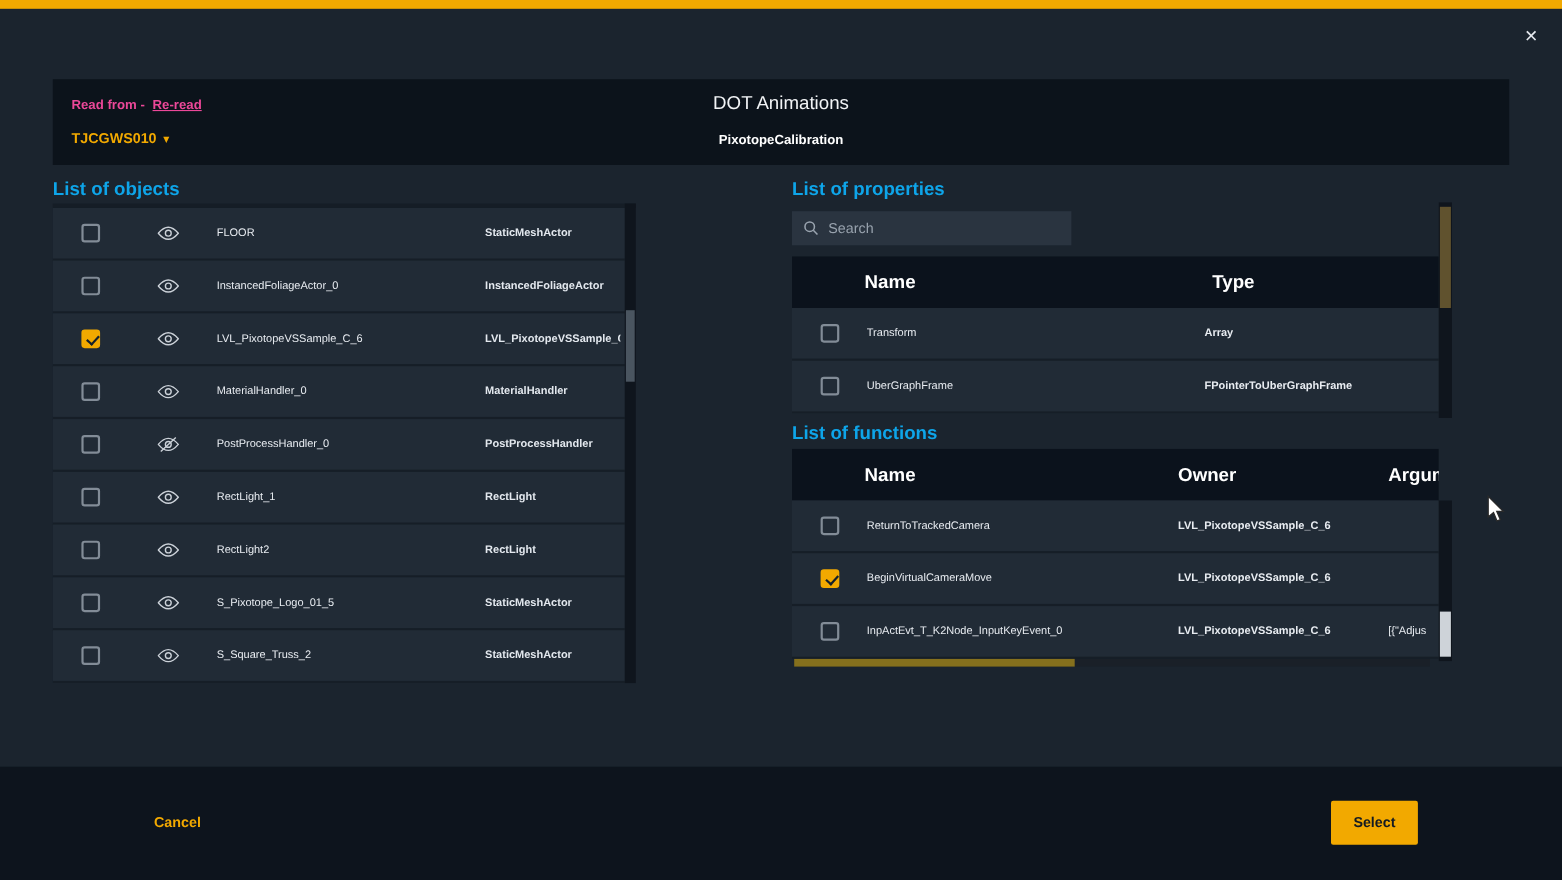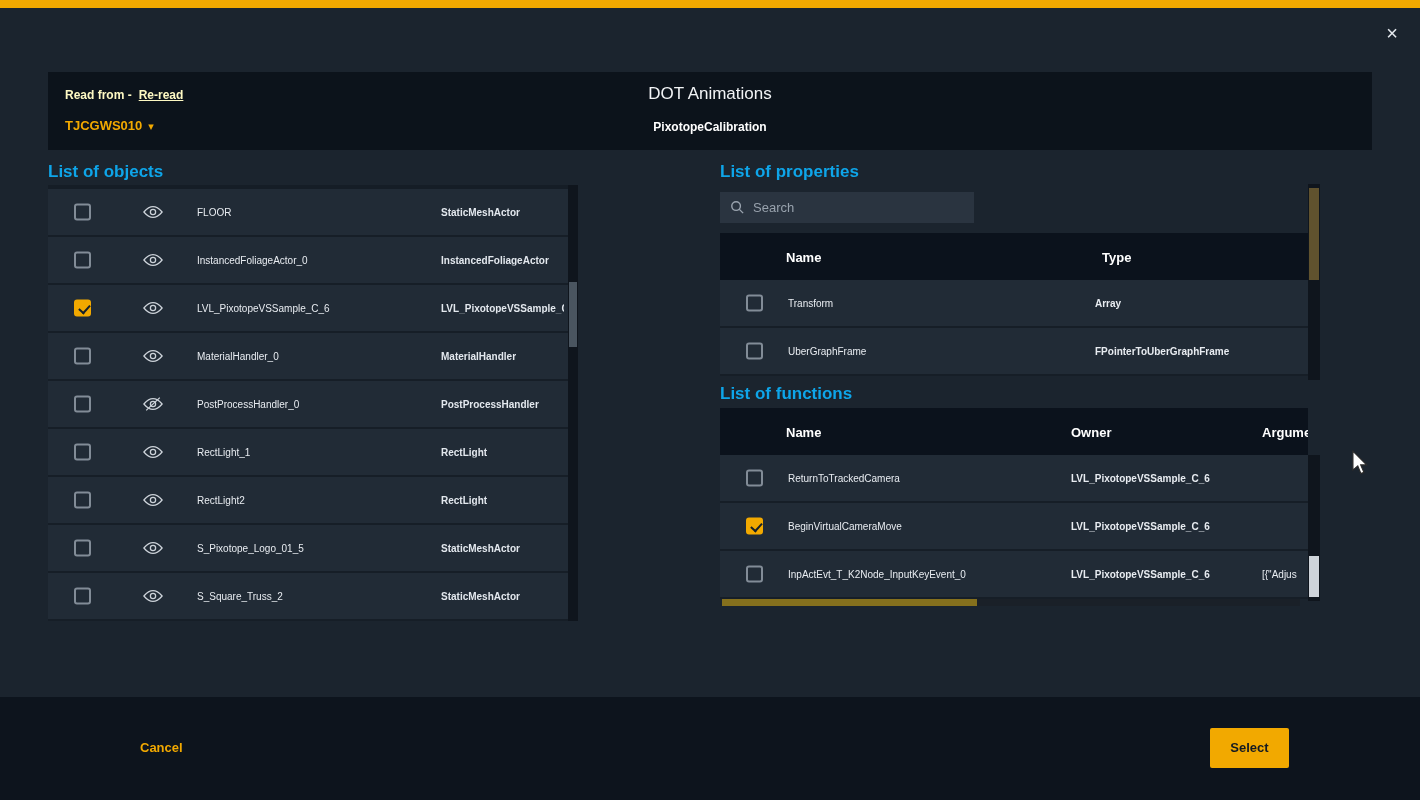--- a/index.html
+++ b/index.html
@@ -8,36 +8,36 @@
 
   .stage { position:relative; width:1420px; height:800px; background:#1b242e; overflow:hidden; }
 
   .topbar { position:absolute; left:0; top:0; width:100%; height:8px; background:#f2a900; }
 
   .close-btn { position:absolute; top:21px; right:16px; width:24px; height:24px;
     color:#e6eaef; font-size:20px; line-height:24px; text-align:center; cursor:pointer; font-weight:400; }
 
   
   .header-band { position:absolute; left:48px; top:72px; width:1324px; height:78px; background:#0c131b; }
-  .read-row { position:absolute; left:17px; top:16px; font-size:12px; color:#fef9c3; font-weight:700; white-space:nowrap; }
+  .read-row { position:absolute; left:17px; top:16px; font-size:12px; color:#ec4899; font-weight:700; white-space:nowrap; }
   .reread { text-decoration:underline; margin-left:7px; cursor:pointer; }
   .device { position:absolute; left:17px; top:46px; font-size:13px; font-weight:700; color:#f2a900; cursor:pointer; white-space:nowrap; }
   .device .caret { margin-left:6px; font-size:11px; }
   .band-title { position:absolute; left:0; right:0; top:12px; text-align:center; font-size:17px; font-weight:400; color:#f2f4f6; }
   .band-subtitle { position:absolute; left:0; right:0; top:48px; text-align:center; font-size:12px; font-weight:700; color:#ffffff; }
 
   .panel-heading { position:absolute; font-size:17px; font-weight:700; color:#0ea5e9; white-space:nowrap; }
   .obj-heading   { left:48px;  top:162px; }
   .props-heading { left:720px; top:162px; }
   .funcs-heading { left:720px; top:384px; }
 
   
   .table { position:absolute; overflow:hidden; }
   .thead { position:relative; height:47px; background:#0b121c; }
-  .hcell { position:absolute; top:50%; transform:translateY(-50%); font-size:13px; font-weight:700; color:#ffffff; white-space:nowrap; }
+  .hcell { position:absolute; top:50%; transform:translateY(-50%); font-size:17px; font-weight:700; color:#ffffff; white-space:nowrap; }
   .trow { position:relative; height:48px; background:#212b36; border-bottom:2px solid #161e27; }
   .cell { position:absolute; top:50%; transform:translateY(-50%); font-size:10px; color:#e8ecf1; white-space:nowrap; }
 
   .checkbox { position:absolute; left:26px; top:50%; transform:translateY(-50%);
     width:17px; height:17px; border:2px solid #828c97; border-radius:3px; background:transparent; cursor:pointer; }
   .checkbox.checked { background:#f2a900; border-color:#f2a900; }
   .checkbox.checked::after { content:""; position:absolute; left:4.5px; top:1px; width:5px; height:9px;
     border:solid #14202b; border-width:0 2px 2px 0; transform:rotate(42deg); }
 
   .eye { position:absolute; left:95px; top:50%; transform:translateY(-50%); width:20px; height:15px; cursor:pointer; }

